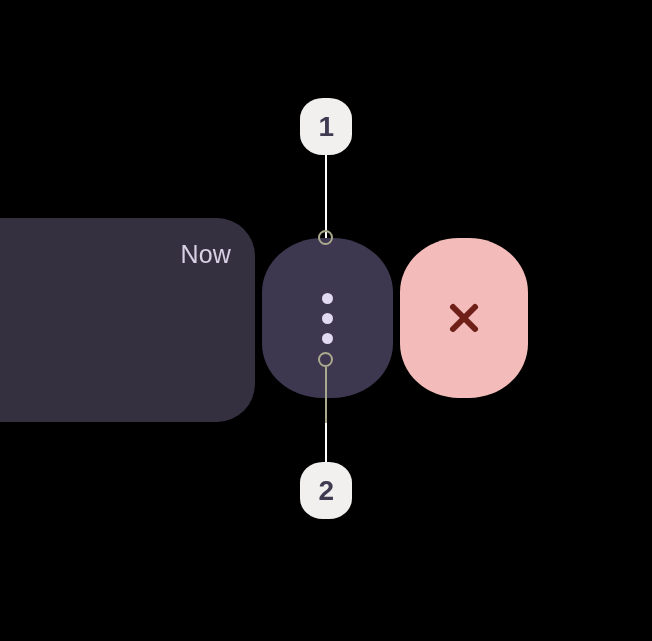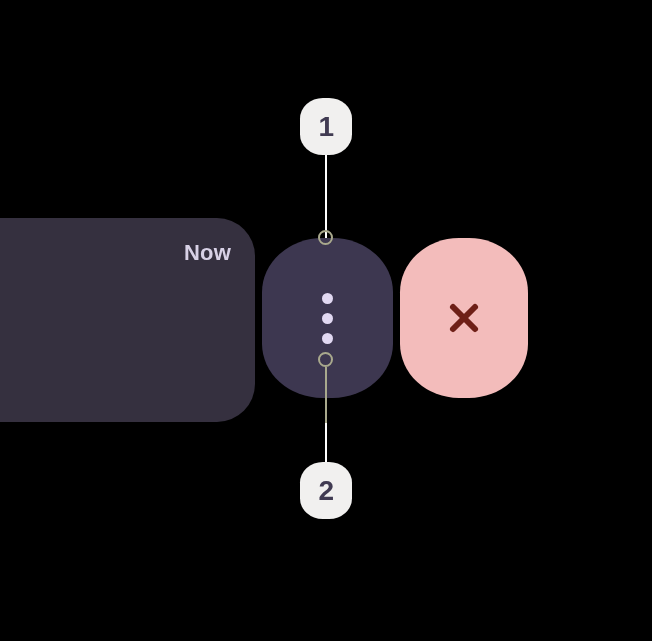--- a/index.html
+++ b/index.html
@@ -28,22 +28,22 @@
     background: #35303f;
     border-radius: 38px;
     box-sizing: border-box;
     padding: 22px 26px 18px 26px;
     overflow: hidden;
   }
   .notif-time {
     position: absolute;
     right: 24px;
     top: 24px;
-    font-size: 22px;
-    font-weight: 700;
+    font-size: 25px;
+    font-weight: 400;
     color: #d8d1e6;
     letter-spacing: 0.2px;
     line-height: 1;
   }
   .notif-body {
     position: absolute;
     left: 26px;
     top: 66px;
     right: 30px;
   }

